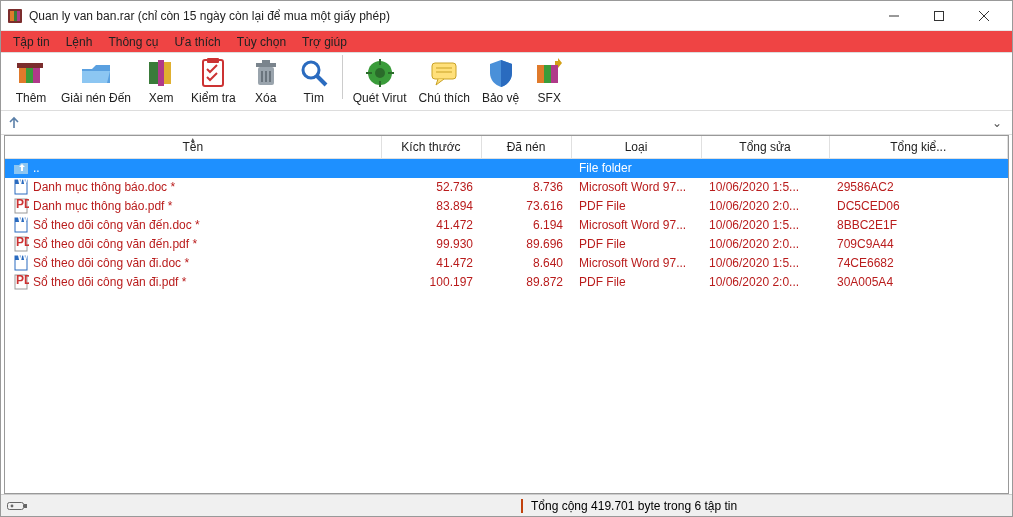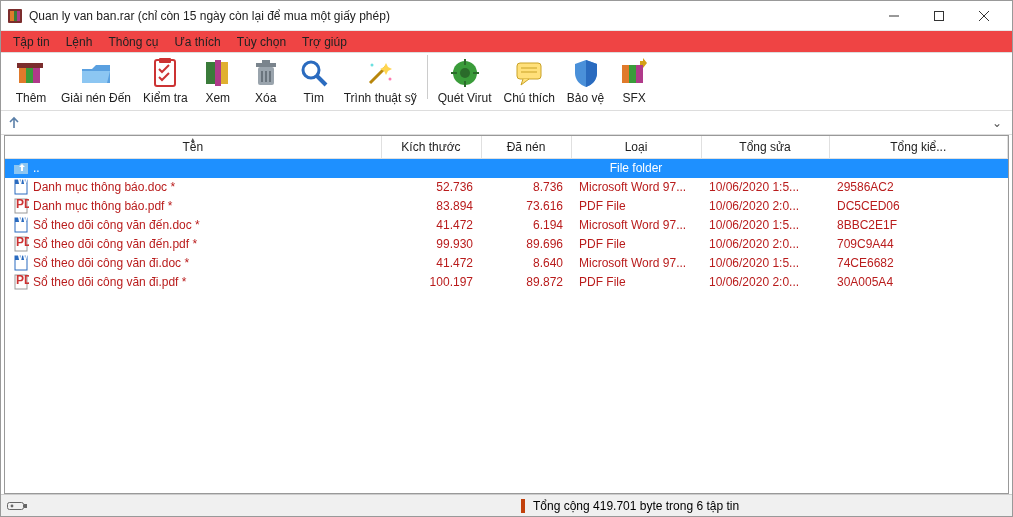--- a/index.html
+++ b/index.html
@@ -29,21 +29,21 @@
 .filelist th { text-align: center; font-weight: normal; background: #fff; border-right: 1px solid #e0e0e0; border-bottom: 1px solid #e0e0e0; padding: 4px 8px; color: #222; position: relative; }
 .filelist td { padding: 1px 8px; white-space: nowrap; overflow: hidden; text-overflow: ellipsis; color: #b91c1c; height: 19px; }
 .filelist tr.selected td { background: #1e90ff; color: #fff; }
 .col-size, .col-packed { text-align: right; padding-right: 14px; }
 .sort-arrow { position: absolute; left: 50%; top: -1px; transform: translateX(-50%); font-size: 8px; color: #555; }
 .cell-name { display: flex; align-items: center; gap: 4px; }
 .cell-name .file-icon { width: 16px; height: 16px; flex-shrink: 0; }
 
 .statusbar { height: 22px; background: #f0f0f0; border-top: 1px solid #ccc; display: flex; align-items: center; }
 .statusbar .status-left { width: 520px; padding: 0 6px; display: flex; align-items: center; gap: 8px; }
-.statusbar .status-right { flex: 1; padding: 0 8px; border-left: 4px solid #c2410c; }
+.statusbar .status-right { flex: 1; padding: 0 8px; border-left: 2px solid #c2410c; }
 .statusbar .caps-icon { display: inline-flex; align-items: center; }
 </style>
 </head>
 <body>
 
 <div class="window">
 
   <div class="titlebar">
     <span class="app-icon">
       <svg viewBox="0 0 16 16">
@@ -89,47 +89,41 @@
         <span class="tool-label">Thêm</span>
       </div>
       <div class="tool-btn">
         <span class="tool-icon"><svg viewBox="0 0 32 32" width="32" height="32">
             <use href="#ic-extract"></use>
           </svg></span>
         <span class="tool-label">Giải nén Đến</span>
       </div>
       <div class="tool-btn">
         <span class="tool-icon"><svg viewBox="0 0 32 32" width="32" height="32">
+            <use href="#ic-view"></use>
+          </svg></span>
+        <span class="tool-label">Xem</span>
+      </div>
+      <div class="tool-btn">
+        <span class="tool-icon"><svg viewBox="0 0 32 32" width="32" height="32">
             <use href="#ic-test"></use>
           </svg></span>
         <span class="tool-label">Kiểm tra</span>
       </div>
       <div class="tool-btn">
         <span class="tool-icon"><svg viewBox="0 0 32 32" width="32" height="32">
-            <use href="#ic-view"></use>
-          </svg></span>
-        <span class="tool-label">Xem</span>
-      </div>
-      <div class="tool-btn">
-        <span class="tool-icon"><svg viewBox="0 0 32 32" width="32" height="32">
             <use href="#ic-delete"></use>
           </svg></span>
         <span class="tool-label">Xóa</span>
       </div>
       <div class="tool-btn">
         <span class="tool-icon"><svg viewBox="0 0 32 32" width="32" height="32">
             <use href="#ic-find"></use>
           </svg></span>
         <span class="tool-label">Tìm</span>
-      </div>
-      <div class="tool-btn">
-        <span class="tool-icon"><svg viewBox="0 0 32 32" width="32" height="32">
-            <use href="#ic-wizard"></use>
-          </svg></span>
-        <span class="tool-label">Trình thuật sỹ</span>
       </div>
       <div class="sep"></div>
       <div class="tool-btn">
         <span class="tool-icon"><svg viewBox="0 0 32 32" width="32" height="32">
             <use href="#ic-virus"></use>
           </svg></span>
         <span class="tool-label">Quét Virut</span>
       </div>
       <div class="tool-btn">
         <span class="tool-icon"><svg viewBox="0 0 32 32" width="32" height="32">
@@ -185,21 +179,21 @@
             <td>
               <div class="cell-name">
                 <span class="file-icon"><svg viewBox="0 0 16 16" width="16" height="16">
                     <use href="#ic-folder-up"></use>
                   </svg></span>
                 <span>..</span>
               </div>
             </td>
             <td class="col-size"></td>
             <td class="col-packed"></td>
-            <td style="text-align:center">File folder</td>
+            <td style="text-align:left">File folder</td>
             <td></td>
             <td></td>
           </tr>
           <tr>
             <td>
               <div class="cell-name">
                 <span class="file-icon"><svg viewBox="0 0 16 16" width="16" height="16">
                     <use href="#ic-doc"></use>
                   </svg></span>
                 <span>Danh mục thông báo.doc *</span>

